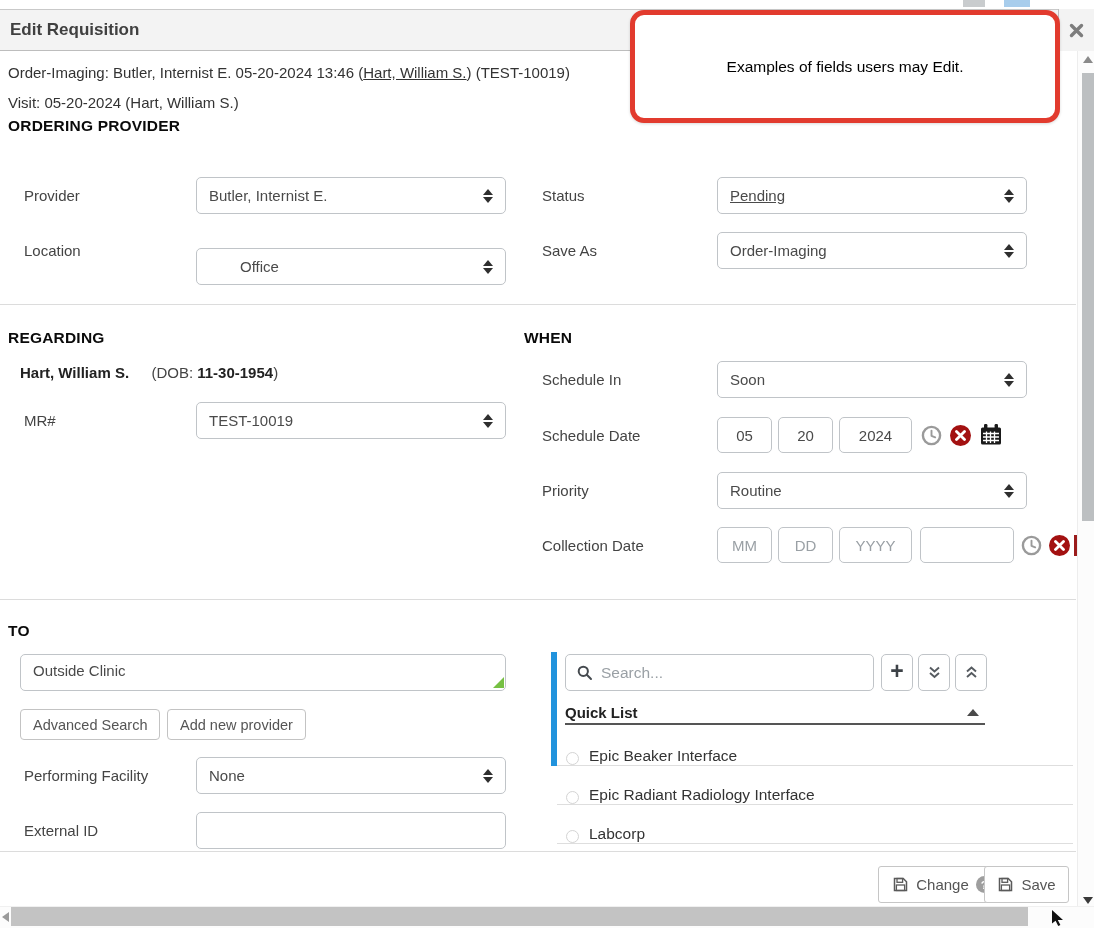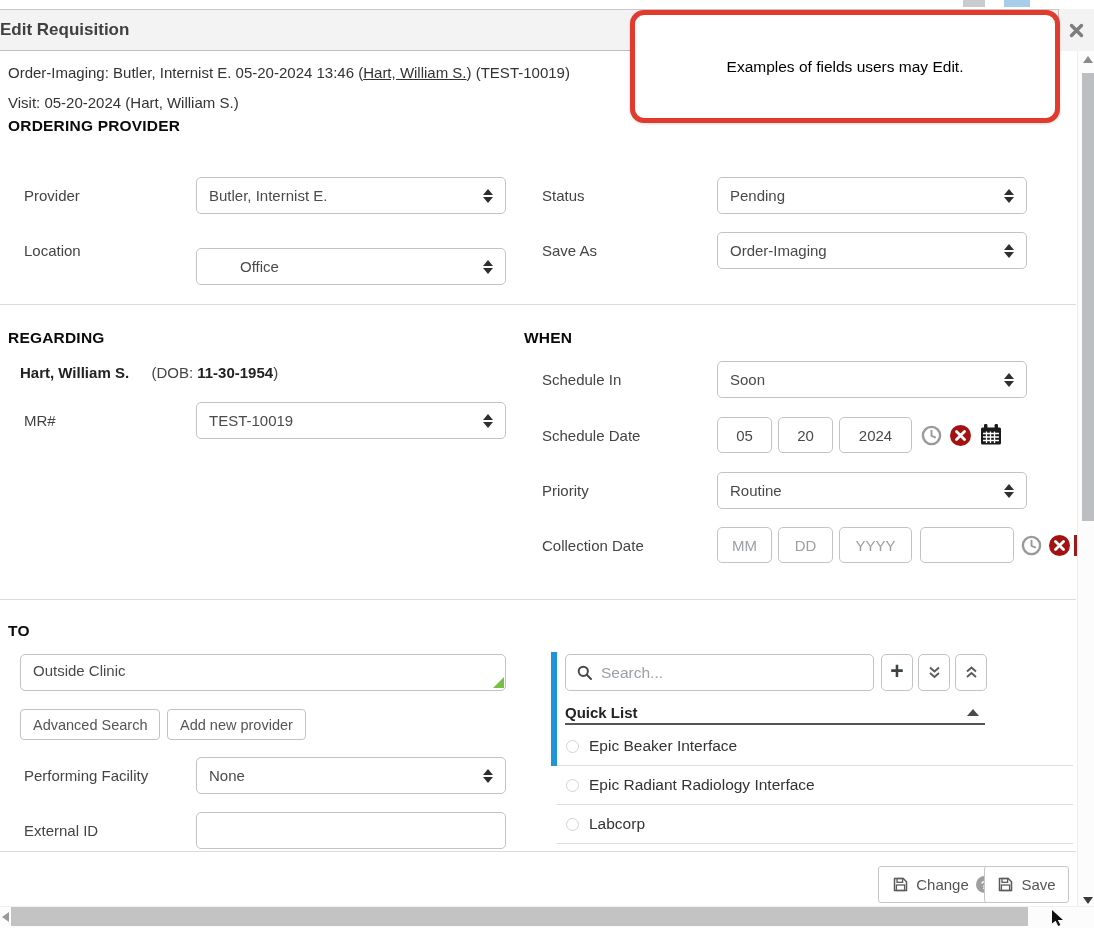--- a/index.html
+++ b/index.html
@@ -13,21 +13,21 @@
 
   
   .tab-frag { position:absolute; top:0; height:7px; }
 
   
   .hdr {
     position:absolute; left:0; top:9px; width:1094px; height:42px;
     background:#f3f3f3; border-top:1px solid #c9c9c9; border-bottom:1px solid #bdbdbd;
     display:flex; align-items:center;
   }
-  .hdr-title { font-size:17px; font-weight:bold; color:#404040; padding-left:0; }
+  .hdr-title { font-size:17px; font-weight:bold; color:#404040; padding-left:10px; }
   .close-box {
     position:absolute; right:0; top:9px; width:36px; height:42px;
     border-left:1px solid #bdbdbd; background:#f3f3f3;
     display:flex; align-items:center; justify-content:center; cursor:pointer;
   }
 
   
   .callout {
     position:absolute; left:630px; top:10px; width:430px; height:113px;
     background:#fff; border:5px solid #e23b2e; border-radius:14px; z-index:30;
@@ -102,21 +102,21 @@
   .plus-glyph { font-size:23px; font-weight:bold; color:#3d4247; line-height:1; margin-top:-3px; }
 
   .qhead {
     position:absolute; left:565px; top:701px; width:420px; height:24px;
     border-bottom:2px solid #555; display:flex; align-items:center;
   }
   .qhead .t { font-weight:bold; color:#222; }
   .qtri { margin-left:auto; width:0; height:0; border-left:6px solid transparent;
     border-right:6px solid transparent; border-bottom:7px solid #4a4a4a; margin-right:6px; }
   .qlist { position:absolute; left:557px; top:727px; width:516px; }
-  .qitem { height:39px; border-bottom:1px solid #dedede; display:flex; align-items:center; gap:10px; padding-left:9px; cursor:pointer; }
+  .qitem { height:39px; border-bottom:1px solid #dedede; display:flex; align-items:flex-end; gap:10px; padding-left:9px; cursor:pointer; }
   .radio { width:13px; height:13px; border-radius:50%; border:1.5px solid #d4d4d4; background:#fff; flex:none; }
   .qitem .t { color:#333; font-size:15.5px; }
 
   .cicon { border-radius:50%; display:flex; align-items:center; justify-content:center; }
   .xicon { position:absolute; width:21px; height:21px; background:#a31111; }
   .helpicon { width:17px; height:17px; background:#9e9e9e; color:#fff; font-size:11.5px; font-weight:bold; }
 
   
   .vtrack { position:absolute; left:1077px; top:51px; width:17px; height:855px; background:#fcfcfc; border-left:1px solid #ededed; }
   .vthumb { position:absolute; left:1082px; top:73px; width:12px; height:448px; background:#bcbfc1; }
@@ -159,21 +159,21 @@
   <div class="lbl" style="left:24px;top:187px;">Provider</div>
   <div class="selbox" style="left:196px;top:177px;">
     <span class="val">Butler, Internist E.</span>
     <span class="arrows">
         <i class="tu"></i>
         <i class="td"></i>
       </span>
   </div>
 
   <div class="lbl" style="left:542px;top:187px;">Status</div>
-  <div class="selbox" style="left:717px;top:177px;">
+  <div class="selbox" style="left:717px;top:177px;text-decoration:underline;">
     <span class="val">Pending</span>
     <span class="arrows">
         <i class="tu"></i>
         <i class="td"></i>
       </span>
   </div>
 
   <div class="lbl" style="left:24px;top:242px;">Location</div>
   <div class="selbox" style="left:196px;top:248px;padding-left:43px;">
     <span class="val">Office</span>

